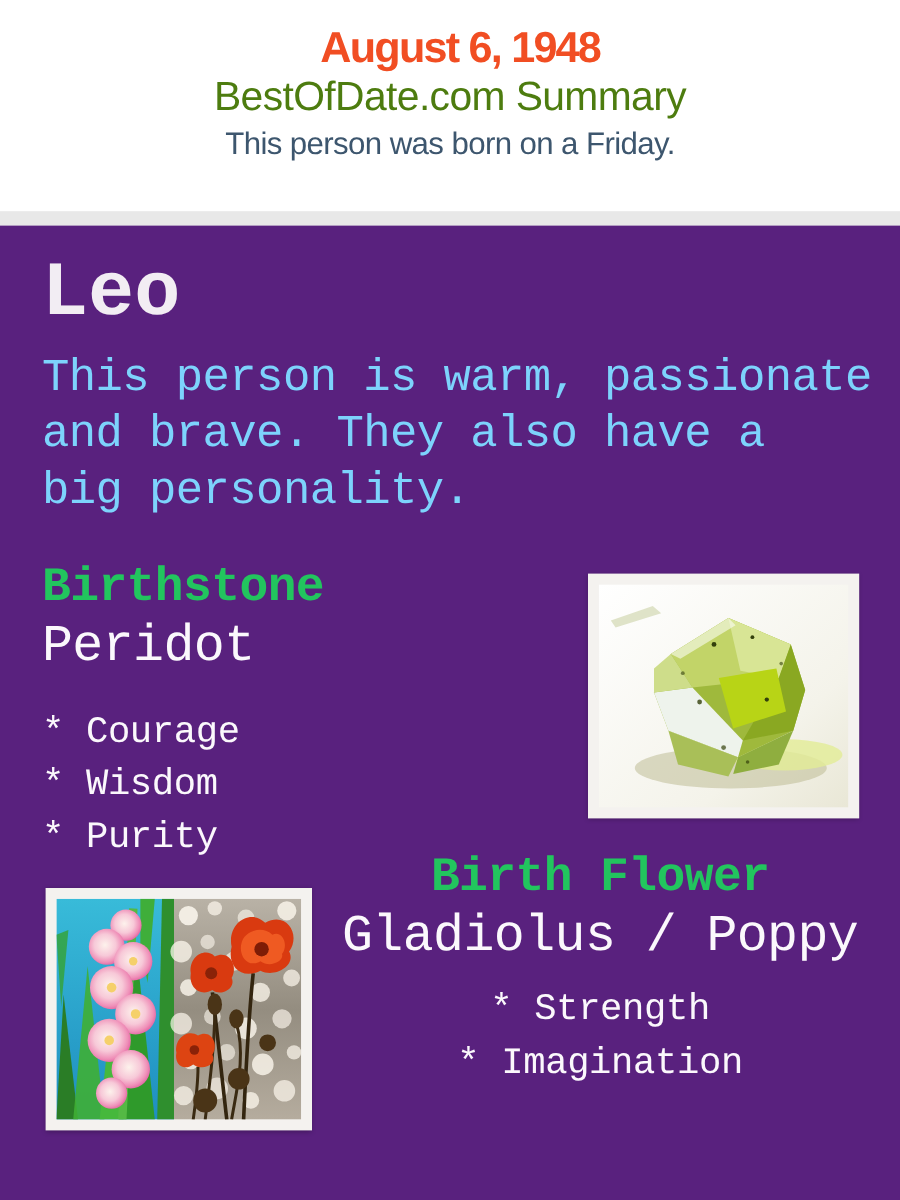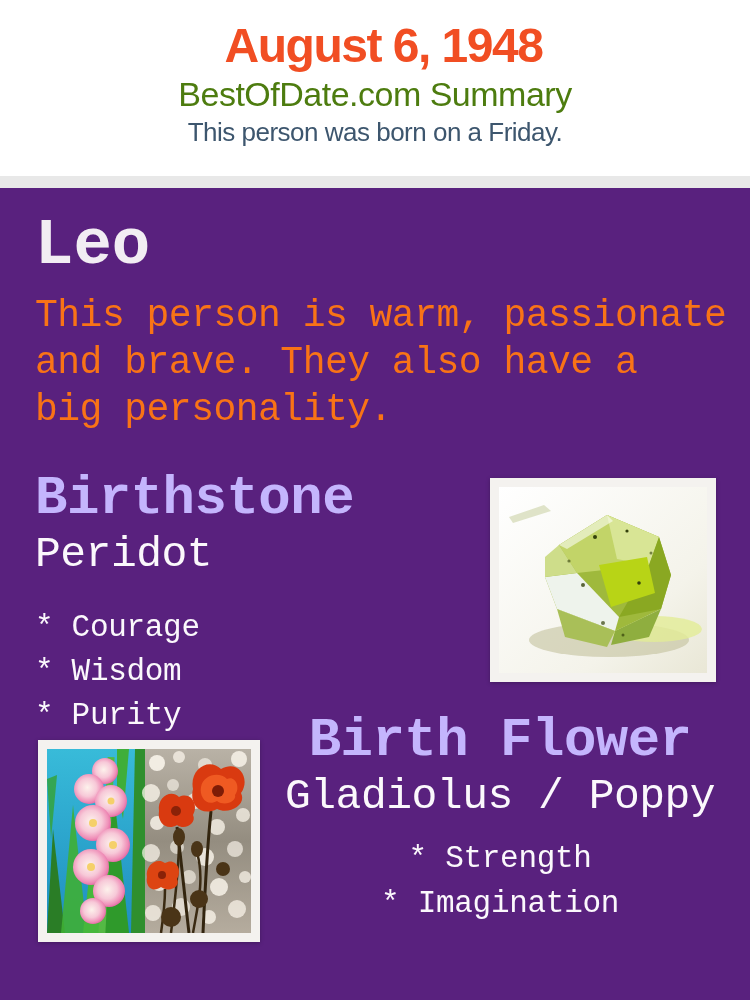--- a/index.html
+++ b/index.html
@@ -1,35 +1,35 @@
 <!DOCTYPE html>
 <html><head>
 <meta charset="utf-8">
 <style>
   * { margin:0; padding:0; box-sizing:border-box; }
   html,body { width:750px; height:1000px; background:#ffffff; overflow:hidden;
               font-family:"Liberation Sans","DejaVu Sans",sans-serif; }
 
   
   .header { width:750px; height:176px; background:#ffffff; text-align:center; padding-top:20px; }
-  .date-title { color:#f14e23; font-size:48px; font-weight:bold; letter-spacing:-1.5px; line-height:1.1;padding-left:17px; }
+  .date-title { color:#f14e23; font-size:36px; font-weight:bold; letter-spacing:-1.5px; line-height:1.1;padding-left:17px; }
   .subtitle  { color:#4d7c0f; font-size:34px; letter-spacing:-0.5px; margin-top:2px; line-height:1.15; }
   .weekday   { color:#3d566e; font-size:26px; letter-spacing:-0.5px; margin-top:4px; line-height:1.15; }
 
   .divider { width:750px; height:12px; background:#e8e8e8; }
 
   
   .purple-section { position:relative; width:750px; height:812px; background:#59217e;font-family:Liberation Mono, monospace; }
 
   .leo-group { position:absolute; left:35px; top:22px; }
   .leo-title { color:#f2edf3; font-size:64px; font-weight:bold; line-height:1.15; }
-  .leo-desc  { margin-top:8px; color:#f97316; font-size:38px; letter-spacing:-0.5px; line-height:47px; }
+  .leo-desc  { margin-top:8px; color:#7dd3fc; font-size:38px; letter-spacing:-0.5px; line-height:47px; }
 
   .birthstone-group { position:absolute; left:35px; top:280px; }
-  .section-heading { color:#c4b5fd; font-size:54px; font-weight:bold; line-height:1.15; letter-spacing:-0.5px; }
+  .section-heading { color:#22c55e; font-size:40px; font-weight:bold; line-height:1.15; letter-spacing:-0.5px; }
   .section-name    { color:#fbf8fc; font-size:43px; line-height:1.15; letter-spacing:-0.5px; }
   .traits { margin-top:26px; }
   .trait  { color:#fbf8fc; font-size:31px; line-height:44px; letter-spacing:-0.3px; }
 
   .flower-group { position:absolute; left:285px; top:522px;text-align:center; }
   .flower-group .traits { margin-top:14px; }
   .flower-group .trait { line-height:45px; }
 
   .photo-frame { position:absolute; background:#f4f2ef; padding:9px;
                  box-shadow:0 1px 4px rgba(0,0,0,0.25); }

